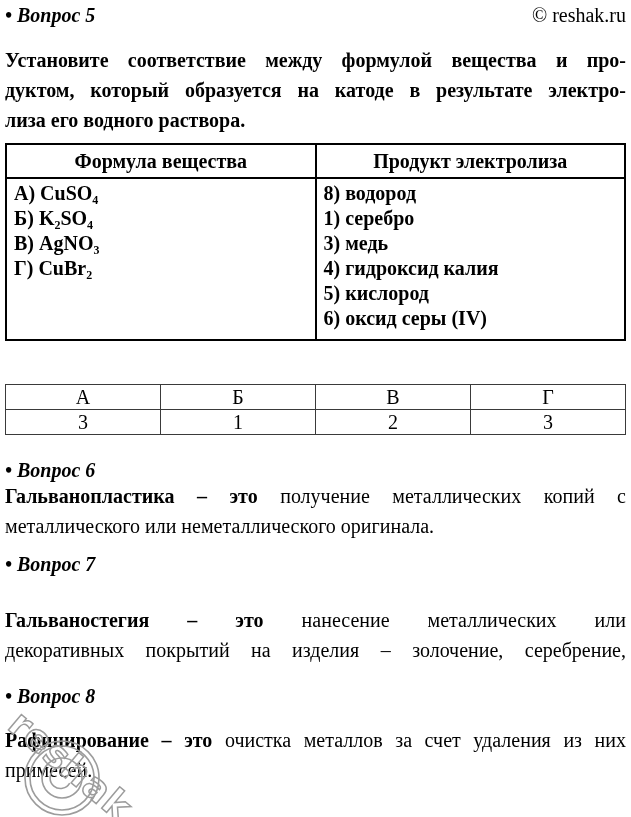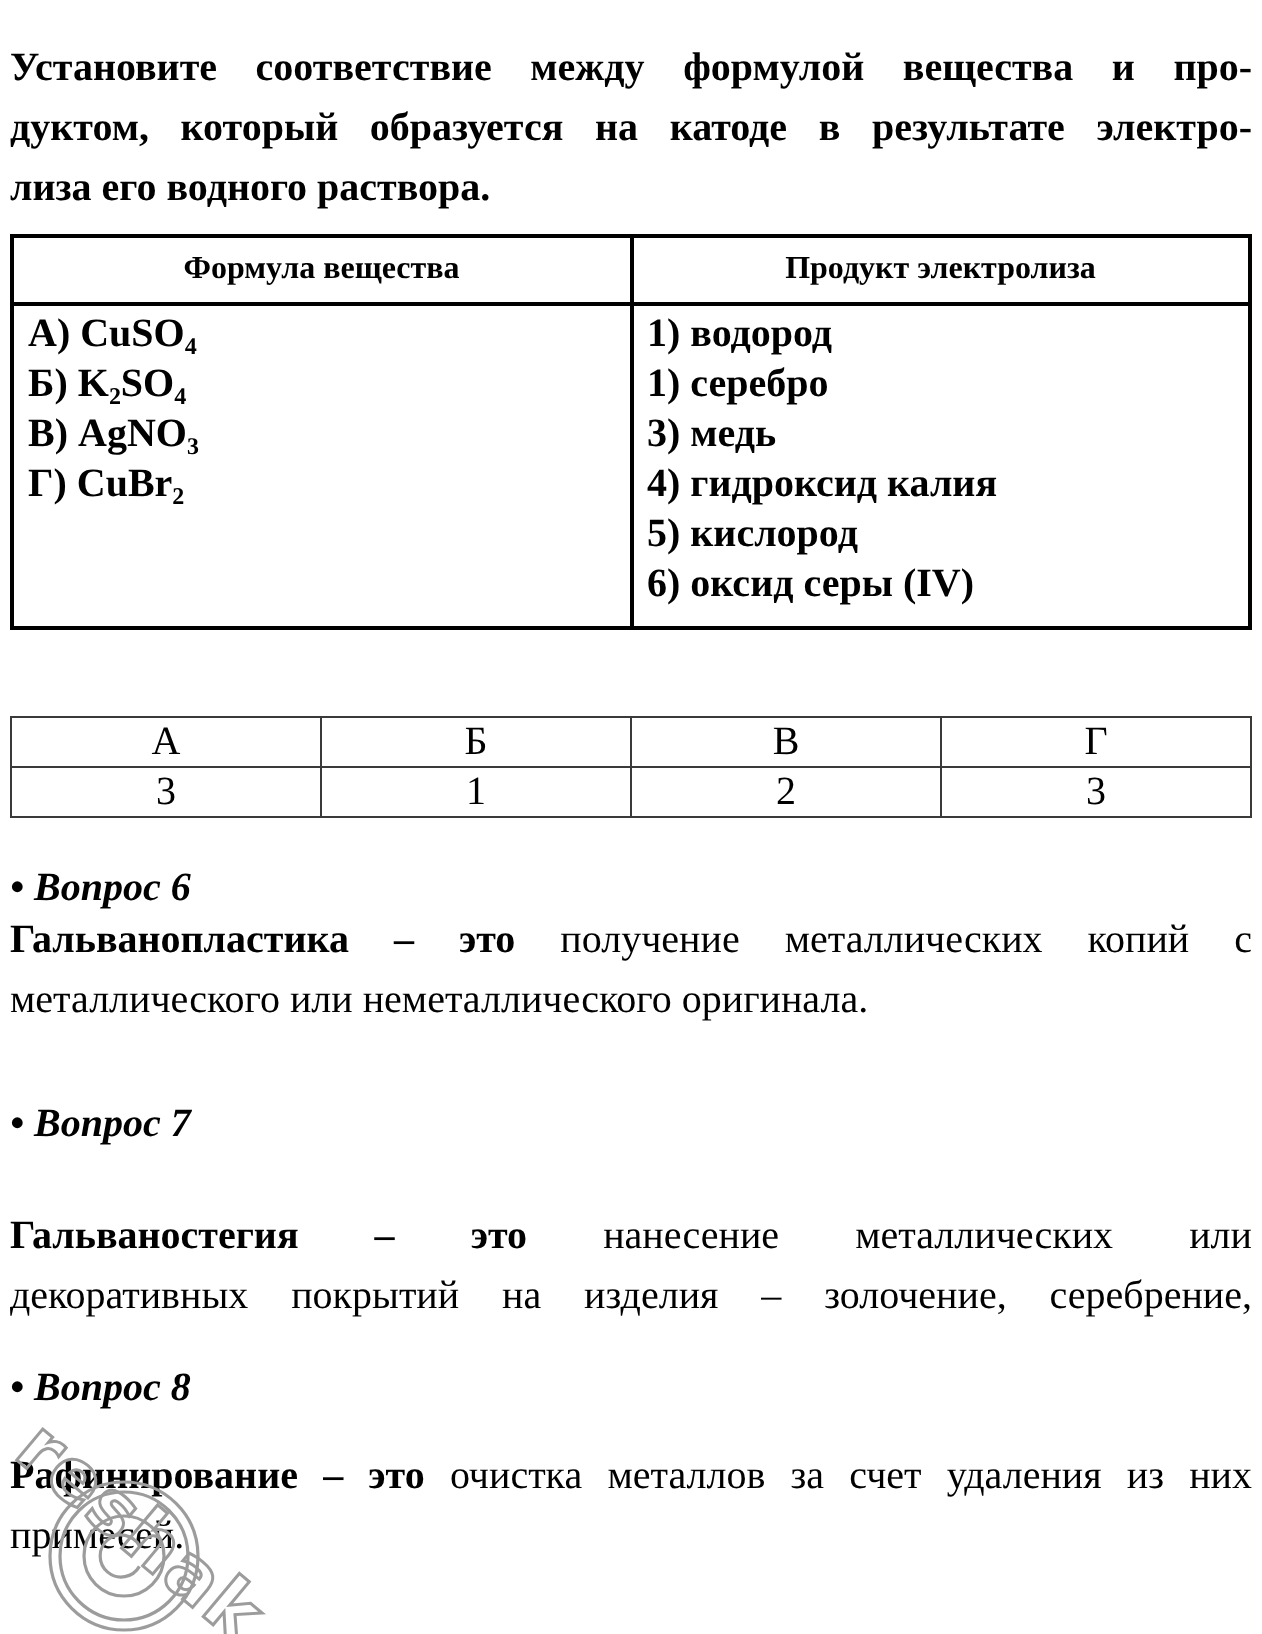--- a/index.html
+++ b/index.html
@@ -16,55 +16,59 @@
   .qhead { font-weight: 700; font-style: italic; }
   .copy { font-weight: 400; font-style: normal; }
 
   .line { display: block; }
   .jl { text-align: justify; text-align-last: justify; }
 
   .intro { margin-top: 17px; font-weight: 700; }
 
   table.match { margin-top: 8px; width: 100%; border-collapse: collapse; table-layout: fixed; }
   table.match th {
-    border: 2px solid #000; font-weight: 700; font-size: 16px;
+    border: 2px solid #000; font-weight: 700; font-size: 20px;
     text-align: center; padding: 3px 2px; line-height: 26px;
   }
   table.match td {
     border: 2px solid #000; vertical-align: top;
     padding: 2px 4px 8px 7px; font-weight: 700; line-height: 25px;
   }
   .cl { display: block; }
 
   table.answers { margin-top: 43px; width: 100%; border-collapse: collapse; table-layout: fixed; }
   table.answers td {
     border: 1px solid #3a3a3a; text-align: center; font-weight: 400;
     height: 24px; line-height: 24px; padding: 0; font-size: 20px;
   }
 
   .sech { font-weight: 700; font-style: italic; line-height: 22px; }
   .q6h { margin-top: 24px; }
-  .q7h { margin-top: 36px; }
+  .q7h { margin-top: 12px; }
   .q8h { margin-top: 20px; }
   .def { line-height: 30px; }
   .def6 { }
   .def7 { margin-top: 30px; }
   .def8 { margin-top: 18px; }
   .def b { font-weight: 700; }
 
   .watermark {
     position: absolute; left: 0; top: 676px;
     pointer-events: none; overflow: visible;
   }
 </style>
 </head>
 <body>
 
 <div class="page">
 
+  <div class="topbar">
+    <span class="qhead">• Вопрос 5</span>
+    <span class="copy">© reshak.ru</span>
+  </div>
 
   <div class="intro">
     <span class="line jl">Установите соответствие между формулой вещества и про-</span>
     <span class="line jl">дуктом, который образуется на катоде в результате электро-</span>
     <span class="line">лиза его водного раствора.</span>
   </div>
 
   <table class="match">
     <thead>
       <tr>
@@ -74,21 +78,21 @@
     </thead>
     <tbody>
       <tr>
         <td>
           <span class="cl">А) CuSO₄</span>
           <span class="cl">Б) K₂SO₄</span>
           <span class="cl">В) AgNO₃</span>
           <span class="cl">Г) CuBr₂</span>
         </td>
         <td>
-          <span class="cl">1) водород</span>
+          <span class="cl">8) водород</span>
           <span class="cl">1) серебро</span>
           <span class="cl">3) медь</span>
           <span class="cl">4) гидроксид калия</span>
           <span class="cl">5) кислород</span>
           <span class="cl">6) оксид серы (IV)</span>
         </td>
       </tr>
     </tbody>
   </table>
 

